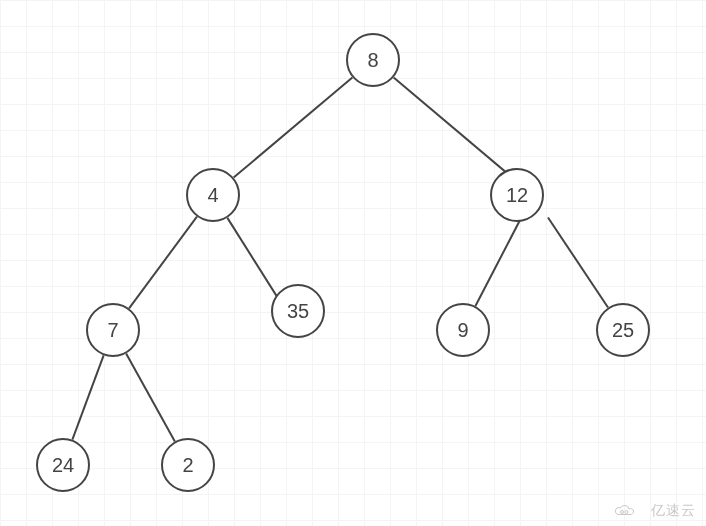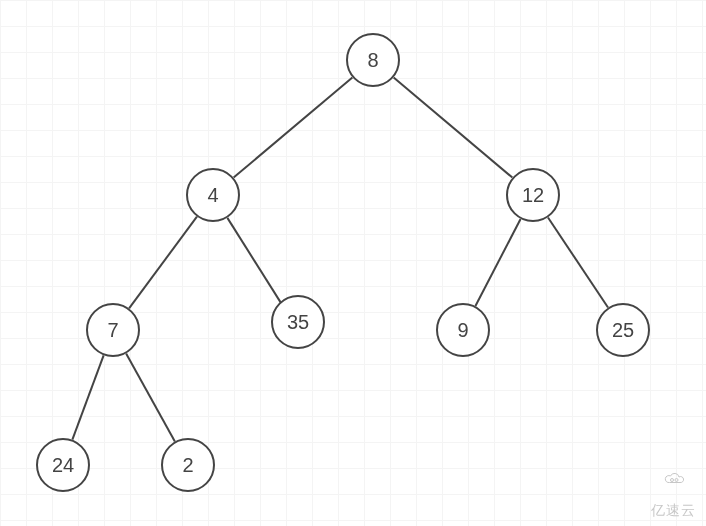--- a/index.html
+++ b/index.html
@@ -45,21 +45,20 @@
   .watermark {
     position: absolute;
     right: 10px;
     bottom: 6px;
     font-size: 14px;
     color: #c7c7c7;
     letter-spacing: 1px;
     display: flex;
     align-items: center;
     gap: 16px;
-    flex-direction: column;
   }
   .watermark svg {
     width: 22px;
     height: 14px;
     stroke: #c7c7c7;
     fill: none;
   }
 </style>
 </head>
 <body>
@@ -73,23 +72,23 @@
       <line x1="227.38595828152577" y1="217.84828668242326" x2="283.61404171847425" y2="307.1517133175767" stroke="#444" stroke-width="2"></line>
       <line x1="520.571436559715" y1="218.9693723491211" x2="475.428563440285" y2="306.0306276508789" stroke="#444" stroke-width="2"></line>
       <line x1="547.9769052980812" y1="217.4653579471218" x2="608.0230947019188" y2="307.5346420528782" stroke="#444" stroke-width="2"></line>
       <line x1="103.62251239276296" y1="355.31921653954" x2="72.37748760723704" y2="439.68078346046" stroke="#444" stroke-width="2"></line>
       <line x1="126.11235914182306" y1="353.60224645528154" x2="174.88764085817692" y2="441.39775354471846" stroke="#444" stroke-width="2"></line>
     </svg>
 
   <div id="nodes">
       <div class="node" style="left: 373px; top: 60px;">8</div>
       <div class="node" style="left: 213px; top: 195px;">4</div>
-      <div class="node" style="left: 533px; top: 195px;">12</div>
+      <div class="node" style="left: 517px; top: 195px;">12</div>
       <div class="node" style="left: 113px; top: 330px;">7</div>
-      <div class="node" style="left: 298px; top: 322px; text-align: center;">35</div>
+      <div class="node" style="left: 298px; top: 311px; text-align: center;">35</div>
       <div class="node" style="left: 463px; top: 330px;">9</div>
       <div class="node" style="left: 623px; top: 330px;">25</div>
       <div class="node" style="left: 63px; top: 465px;">24</div>
       <div class="node" style="left: 188px; top: 465px;">2</div>
     </div>
 
   <div class="watermark">
     <svg viewBox="0 0 44 28">
       <path d="M13 21a7 7 0 1 1 2-13 9 9 0 0 1 17 2 6 6 0 1 1 2 11H13z" stroke-width="2"></path>
       <circle cx="18" cy="16" r="3" stroke-width="2"></circle>

